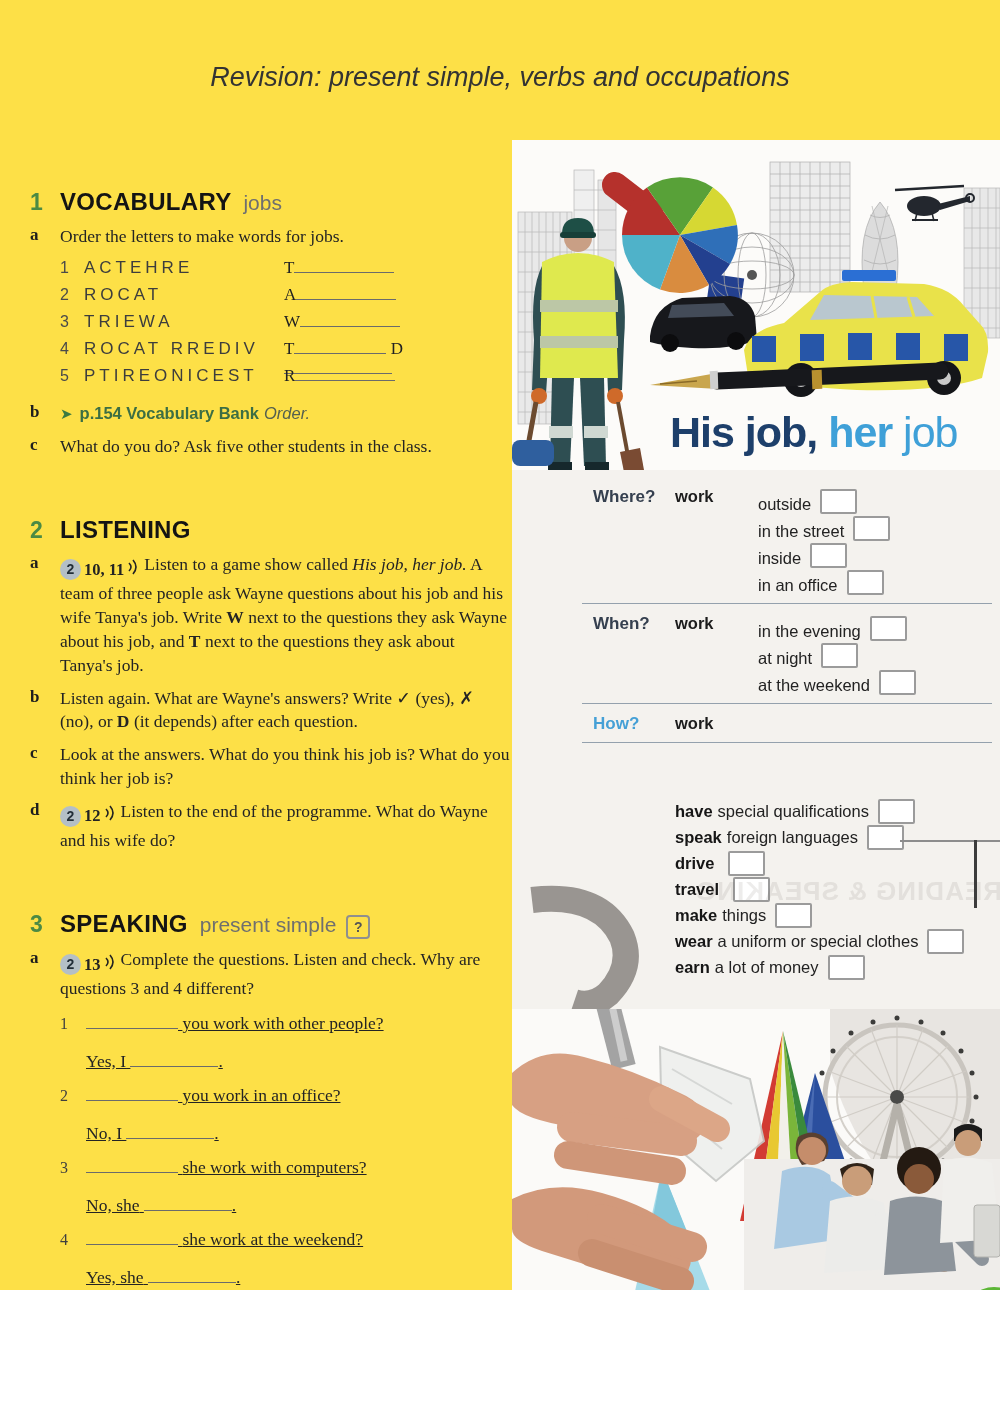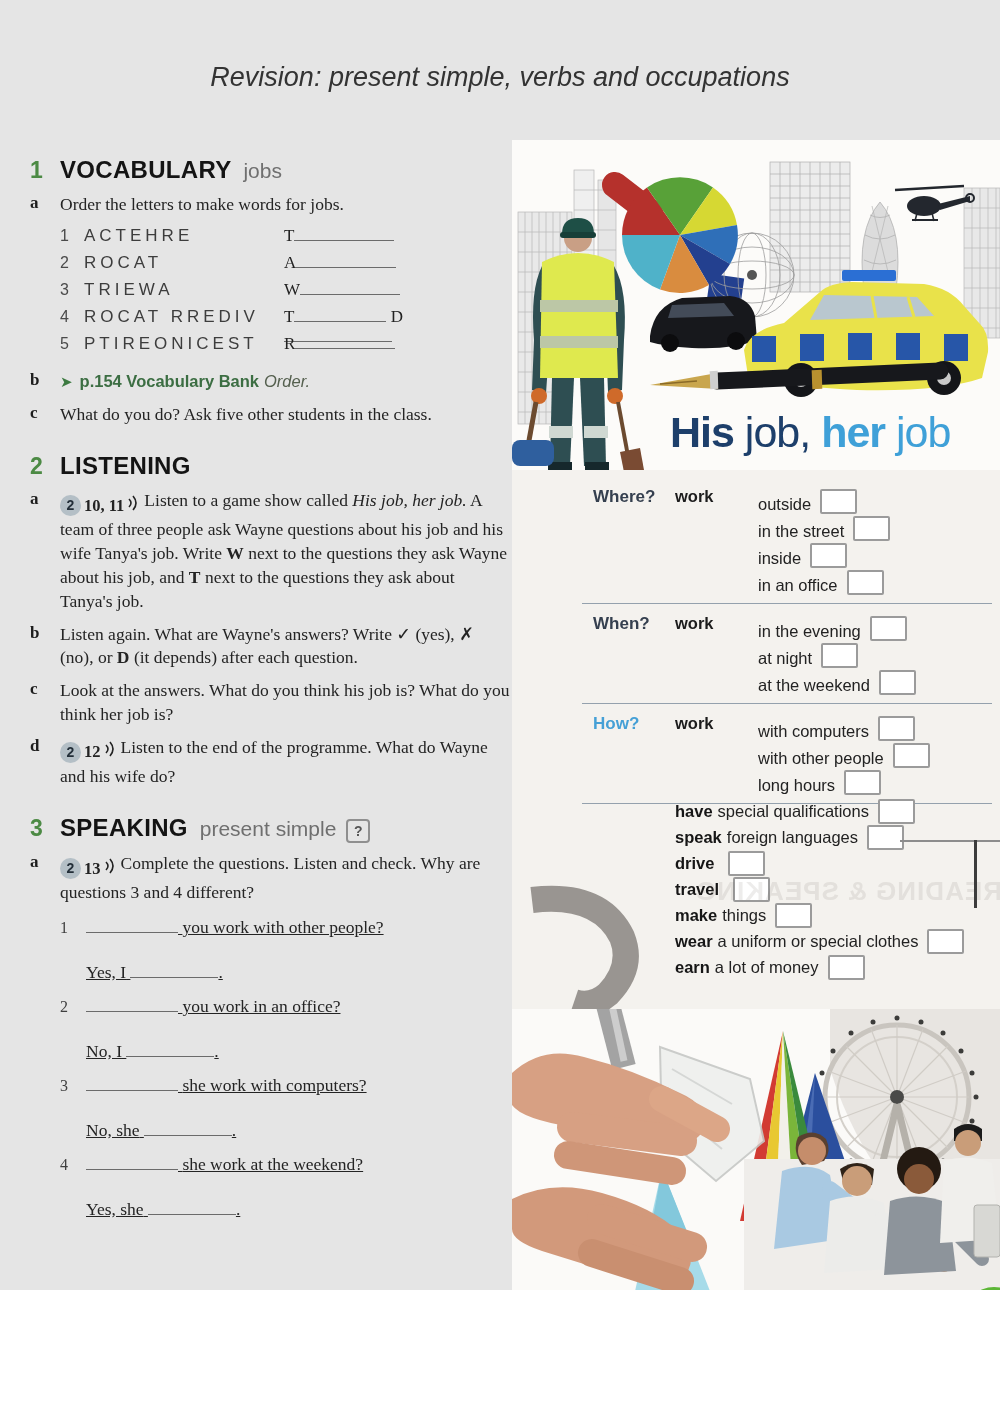--- a/index.html
+++ b/index.html
@@ -1,27 +1,27 @@
 <!DOCTYPE html>
 <html><head>
 <meta charset="utf-8">
 <style>
   html,body{margin:0;padding:0;background:#ffffff;}
-  .page{position:relative;width:1000px;height:1290px;background:#e5e5e5;overflow:hidden;
+  .page{position:relative;width:1000px;height:1290px;background:#fde047;overflow:hidden;
         font-family:"Liberation Serif",serif;color:#242424;}
 
   
   .worksheet-title{position:absolute;top:62px;left:0;width:100%;text-align:center;
     font-family:"Liberation Sans",sans-serif;font-style:italic;font-size:27px;color:#333;}
 
   
   .leftcol{position:absolute;left:30px;top:156px;width:480px;}
   .sec-head{display:flex;align-items:baseline;font-family:"Liberation Sans",sans-serif;margin-bottom:8px;}
   .sec-num{color:#4c8a44;font-weight:700;font-size:23px;width:30px;flex:none;}
-  .sec-title{color:#141414;font-weight:700;font-size:24px;letter-spacing:.3px;}
+  .sec-title{color:#141414;font-weight:700;font-size:24px;letter-spacing:.3px;margin-top:32px;}
   .sec-sub{color:#6f6f6f;font-size:21px;margin-left:12px;font-weight:400;}
   .item{display:flex;margin:9px 0;}
   .item-label{width:30px;font-weight:700;font-size:17px;color:#1d1d1d;flex:none;}
   .item-body{flex:1;font-size:17.5px;line-height:1.36;color:#242424;}
   .word-list{margin:4px 0 2px 30px;}
   .word-row{display:flex;align-items:baseline;height:27px;font-family:"Liberation Sans",sans-serif;}
   .word-num{width:24px;font-size:16px;color:#4a4a4a;flex:none;}
   .word-letters{width:200px;font-size:17px;letter-spacing:4px;color:#3d3d3d;font-weight:500;flex:none;}
   .word-answer{font-family:"Liberation Serif",serif;font-size:17px;color:#222;}
   .blank{display:inline-block;border-bottom:1.5px solid #6b6b6b;height:12px;vertical-align:baseline;}
@@ -32,32 +32,32 @@
   .audio{display:inline-flex;align-items:center;gap:3px;margin-right:6px;vertical-align:-4px;}
   .audio-disc{width:21px;height:21px;border-radius:50%;background:#b4bfc6;color:#222e38;
     font-family:"Liberation Sans",sans-serif;font-weight:700;font-size:14px;
     display:inline-flex;align-items:center;justify-content:center;}
   .audio-tracks{font-weight:700;font-size:16.5px;color:#232323;}
   .sec{margin-top:26px;}
   .q-list{margin:12px 0 0 30px;}
   .q-item{margin-bottom:13px;text-decoration:underline;}
   .q-line{font-size:17.5px;color:#242424;}
   .q-num{display:inline-block;width:26px;font-size:16px;color:#3f3f3f;}
-  .q-ans{margin-left:26px;margin-top:24px;font-size:17.5px;}
+  .q-ans{margin-left:26px;margin-top:17px;font-size:17.5px;}
   .qbox{display:inline-block;border:2px solid #8f8f8f;border-radius:4px;color:#555;
     font-family:"Liberation Sans",sans-serif;font-weight:700;font-size:14px;width:20px;height:20px;
     line-height:20px;text-align:center;margin-left:10px;vertical-align:1px;}
 
   
   .panel{position:absolute;left:512px;top:140px;width:488px;height:1186px;background:#f4f2ee;}
   .montage-top{position:absolute;left:0;top:0;}
   .hisjob{position:absolute;left:158px;top:268px;width:330px;font-family:"Liberation Sans",sans-serif;
     font-size:43px;letter-spacing:-1px;white-space:nowrap;}
   .hj-his{color:#1d3f6b;font-weight:700;}
-  .hj-navy{color:#1d3f6b;font-weight:400;text-align:center;}
+  .hj-navy{color:#1d3f6b;font-weight:700;text-align:center;}
   .hj-her{color:#3fa0d8;font-weight:700;}
   .hj-blue{color:#3fa0d8;font-weight:400;}
   .qa-table{position:absolute;left:70px;top:347px;width:410px;font-family:"Liberation Sans",sans-serif;}
   .qa-row{display:flex;padding-left:11px;margin-bottom:4px;}
   .qa-q{width:82px;font-weight:700;font-size:17px;color:#35404f;flex:none;}
   .qa-q.blue{color:#45a0d6;}
   .qa-verb{width:83px;font-weight:700;font-size:16.5px;color:#1c1c1c;flex:none;}
   .qa-opts{flex:1;}
   .qa-opt{font-size:16.5px;color:#222;height:27px;display:flex;align-items:flex-end;}
   .cbox{display:inline-block;width:33px;height:21px;border:2px solid #9b9b9b;border-radius:2px;
@@ -379,34 +379,20 @@
           <span class="qa-opt">
               <span>at the weekend</span>
               <span class="cbox"></span>
             </span>
         </span>
       </div>
       <div class="qa-rule"></div>
       <div class="qa-row">
         <span class="qa-q blue">How?</span>
         <span class="qa-verb">work</span>
-        <span class="qa-opts">
-          <span class="qa-opt">
-              <span>with computers</span>
-              <span class="cbox"></span>
-            </span>
-          <span class="qa-opt">
-              <span>with other people</span>
-              <span class="cbox"></span>
-            </span>
-          <span class="qa-opt">
-              <span>long hours</span>
-              <span class="cbox"></span>
-            </span>
-        </span>
       </div>
       <div class="qa-rule"></div>
     </div>
 
     <div class="verb-list">
       <div class="verb-row">
           <span class="v">have</span>
           <span>special qualifications</span>
           <span class="cbox"></span>
         </div>

